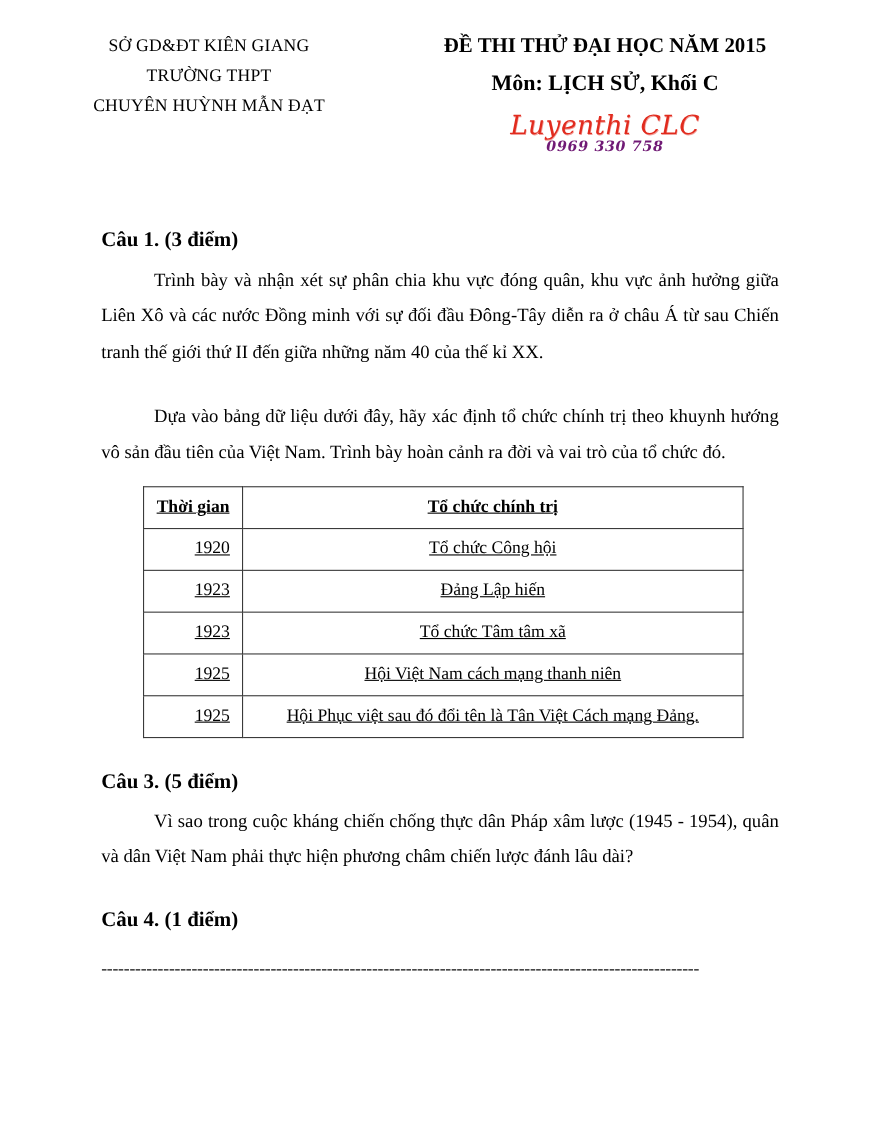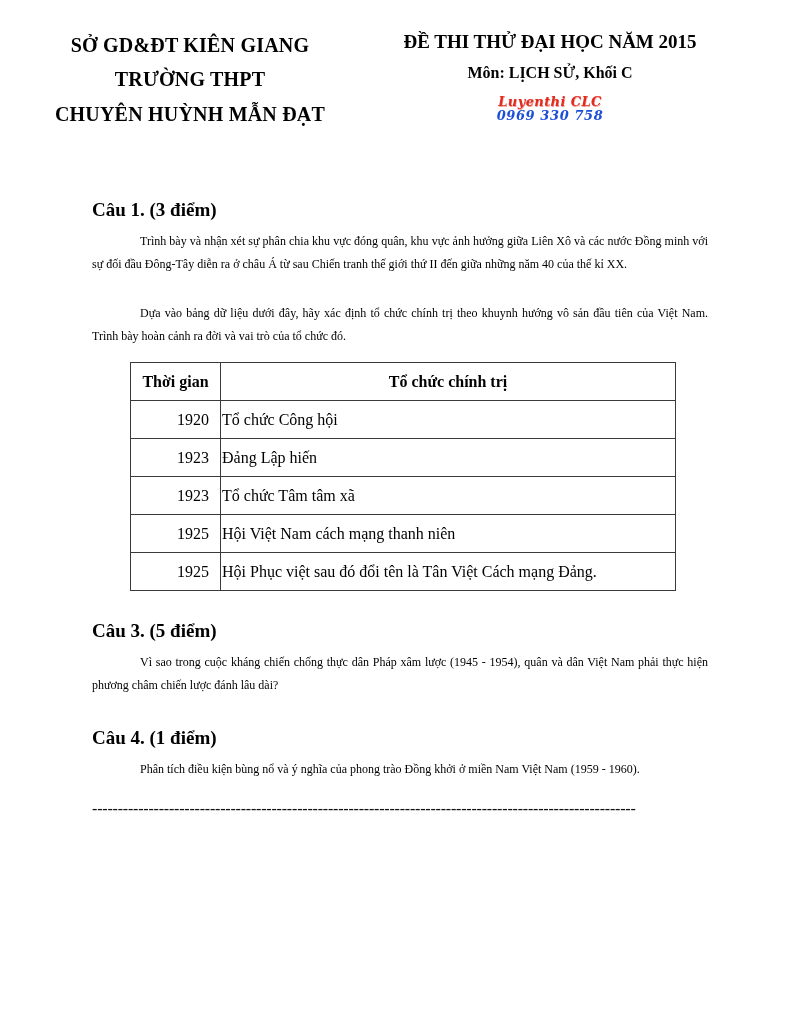--- a/index.html
+++ b/index.html
@@ -40,37 +40,37 @@
     padding-top: 2px;
   }
 
   .header-right {
     flex: 1 1 auto;
     text-align: center;
     position: relative;
   }
 
   .school-line {
+    font-weight: normal;
+    font-size: 16px;
+    letter-spacing: 0.2px;
+    line-height: 1.72;
+    white-space: nowrap;
+  }
+
+  .exam-title {
+    font-weight: bold;
+    font-size: 19px;
+    line-height: 1.72;
+    white-space: nowrap;
+  }
+
+  .exam-subject {
     font-weight: bold;
     font-size: 20px;
-    letter-spacing: 0.2px;
-    line-height: 1.72;
-    white-space: nowrap;
-  }
-
-  .exam-title {
-    font-weight: bold;
-    font-size: 19px;
-    line-height: 1.72;
-    white-space: nowrap;
-  }
-
-  .exam-subject {
-    font-weight: bold;
-    font-size: 16px;
     line-height: 1.72;
     white-space: nowrap;
   }
 
   .exam-duration {
     font-size: 15.5px;
     line-height: 1.72;
     white-space: nowrap;
   }
 
@@ -78,68 +78,69 @@
   .logo-block {
     margin-top: 9px;
     text-align: center;
     line-height: 1;
     user-select: none;
   }
 
   .logo-name {
     font-family: "DejaVu Serif", "Liberation Serif", serif;
     font-style: italic;
-    font-weight: bold;
-    font-size: 13px;
+    font-weight: normal;
+    font-size: 24px;
     letter-spacing: 0.4px;
     color: #e12b1e;
     text-shadow: 0.5px 0.5px 0 rgba(225,43,30,0.45);
   }
 
   .logo-phone {
     font-family: "DejaVu Serif", "Liberation Serif", serif;
     font-style: italic;
     font-weight: bold;
     font-size: 13px;
     letter-spacing: 0.6px;
-    color: #1d4ed8;
+    color: #701a75;
     margin-top: 1px;
   }
 
   
   .content {
     padding: 0 92px 0 92px;
     box-sizing: border-box;
     margin-top: 64px;
   }
 
   .question-head {
     font-weight: bold;
     font-size: 19px;
     margin: 0 0 4px 0;
     line-height: 1.62;
   }
 
   .question-body {
-    font-size: 12px;
+    font-size: 17px;
     line-height: 1.92;
     text-align: justify;
     text-indent: 48px;
     margin: 0;
     hyphens: none;
   }
 
   .gap-lg { height: 26px; }
   .gap-md { height: 21px; }
 
   
   .table-wrap {
     margin-top: 14px;
     margin-bottom: 4px;
     padding-left: 38px;
+    text-decoration: underline;
   }
 
   table.data-table {
     border-collapse: collapse;
     width: 545px;
     table-layout: fixed;
   }
 
   table.data-table th,
   table.data-table td {
@@ -155,21 +156,21 @@
     vertical-align: middle;
   }
 
   table.data-table td.col-time {
     text-align: center;
     vertical-align: middle;
     padding-left: 36px;
   }
 
   table.data-table td.col-org {
-    text-align: left;
+    text-align: center;
     vertical-align: middle;
   }
 
   col.c-time { width: 90px; }
   col.c-org  { width: 455px; }
 
   
   .footer-rule {
     margin-top: 20px;
     font-size: 16px;
@@ -261,20 +262,19 @@
 
     <div>
       <p class="question-head">Câu 3. (5 điểm)</p>
       <p class="question-body">Vì sao trong cuộc kháng chiến chống thực dân Pháp xâm lược (1945 - 1954), quân và dân Việt Nam phải thực hiện phương châm chiến lược đánh lâu dài?</p>
     </div>
 
     <div class="gap-lg"></div>
 
     <div>
       <p class="question-head">Câu 4. (1 điểm)</p>
-      <p class="question-body">Phân tích điều kiện bùng nổ và ý nghĩa của phong trào Đồng khởi ở miền Nam Việt Nam (1959 - 1960).</p>
     </div>
 
     <div class="footer-rule">----------------------------------------------------------------------------------------------------------</div>
 
   </div>
 
 </div>
 
 </body></html>

